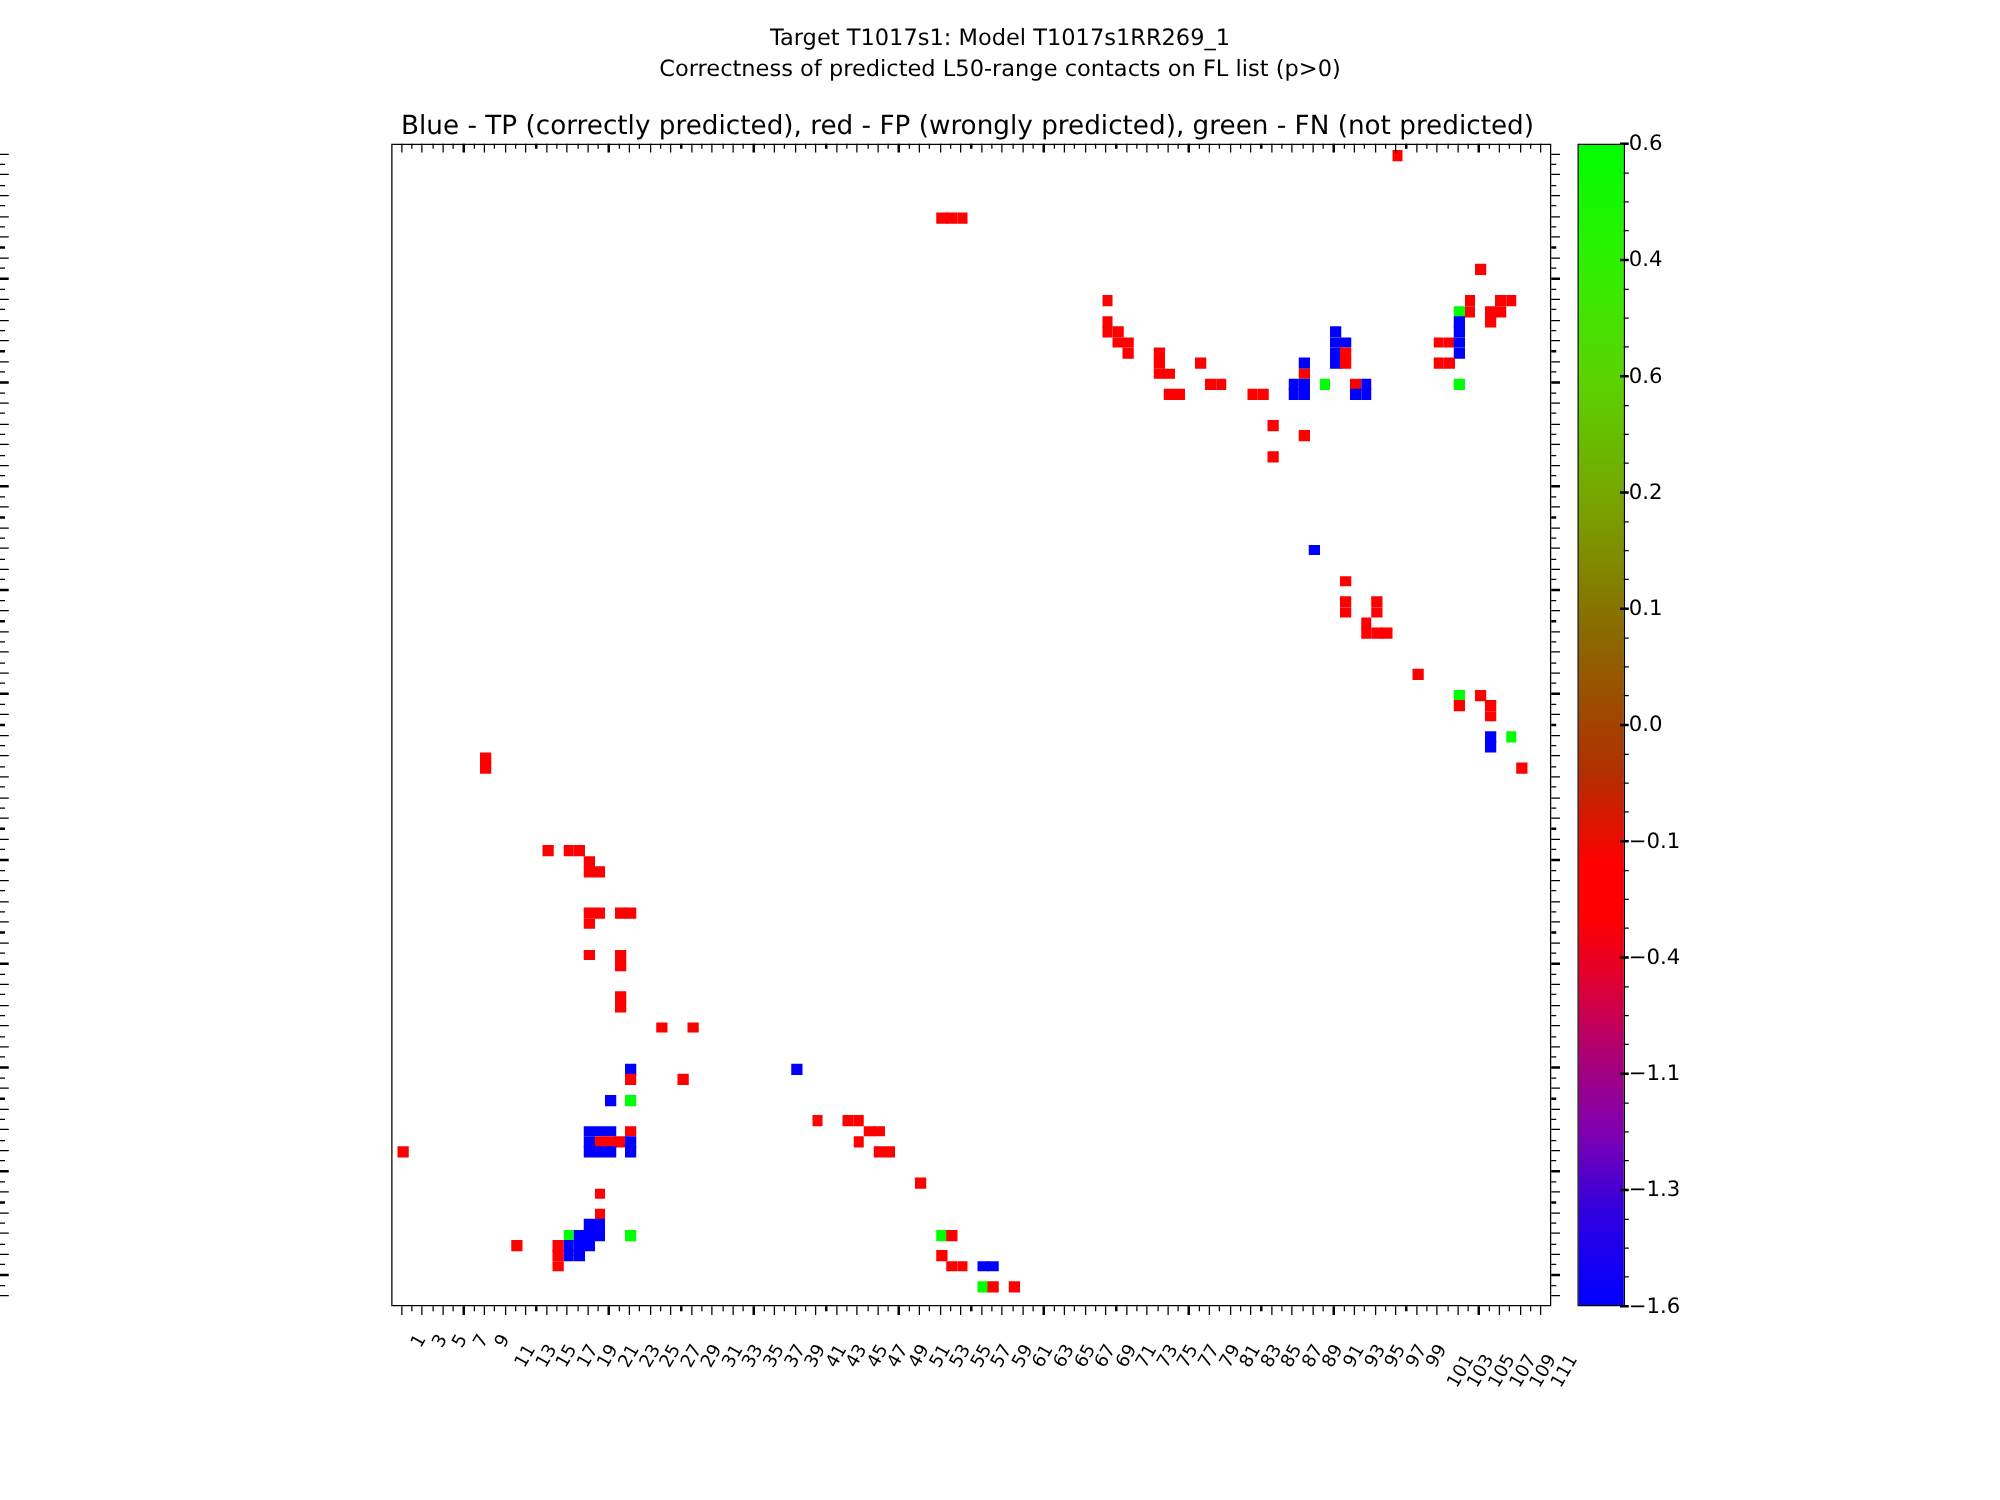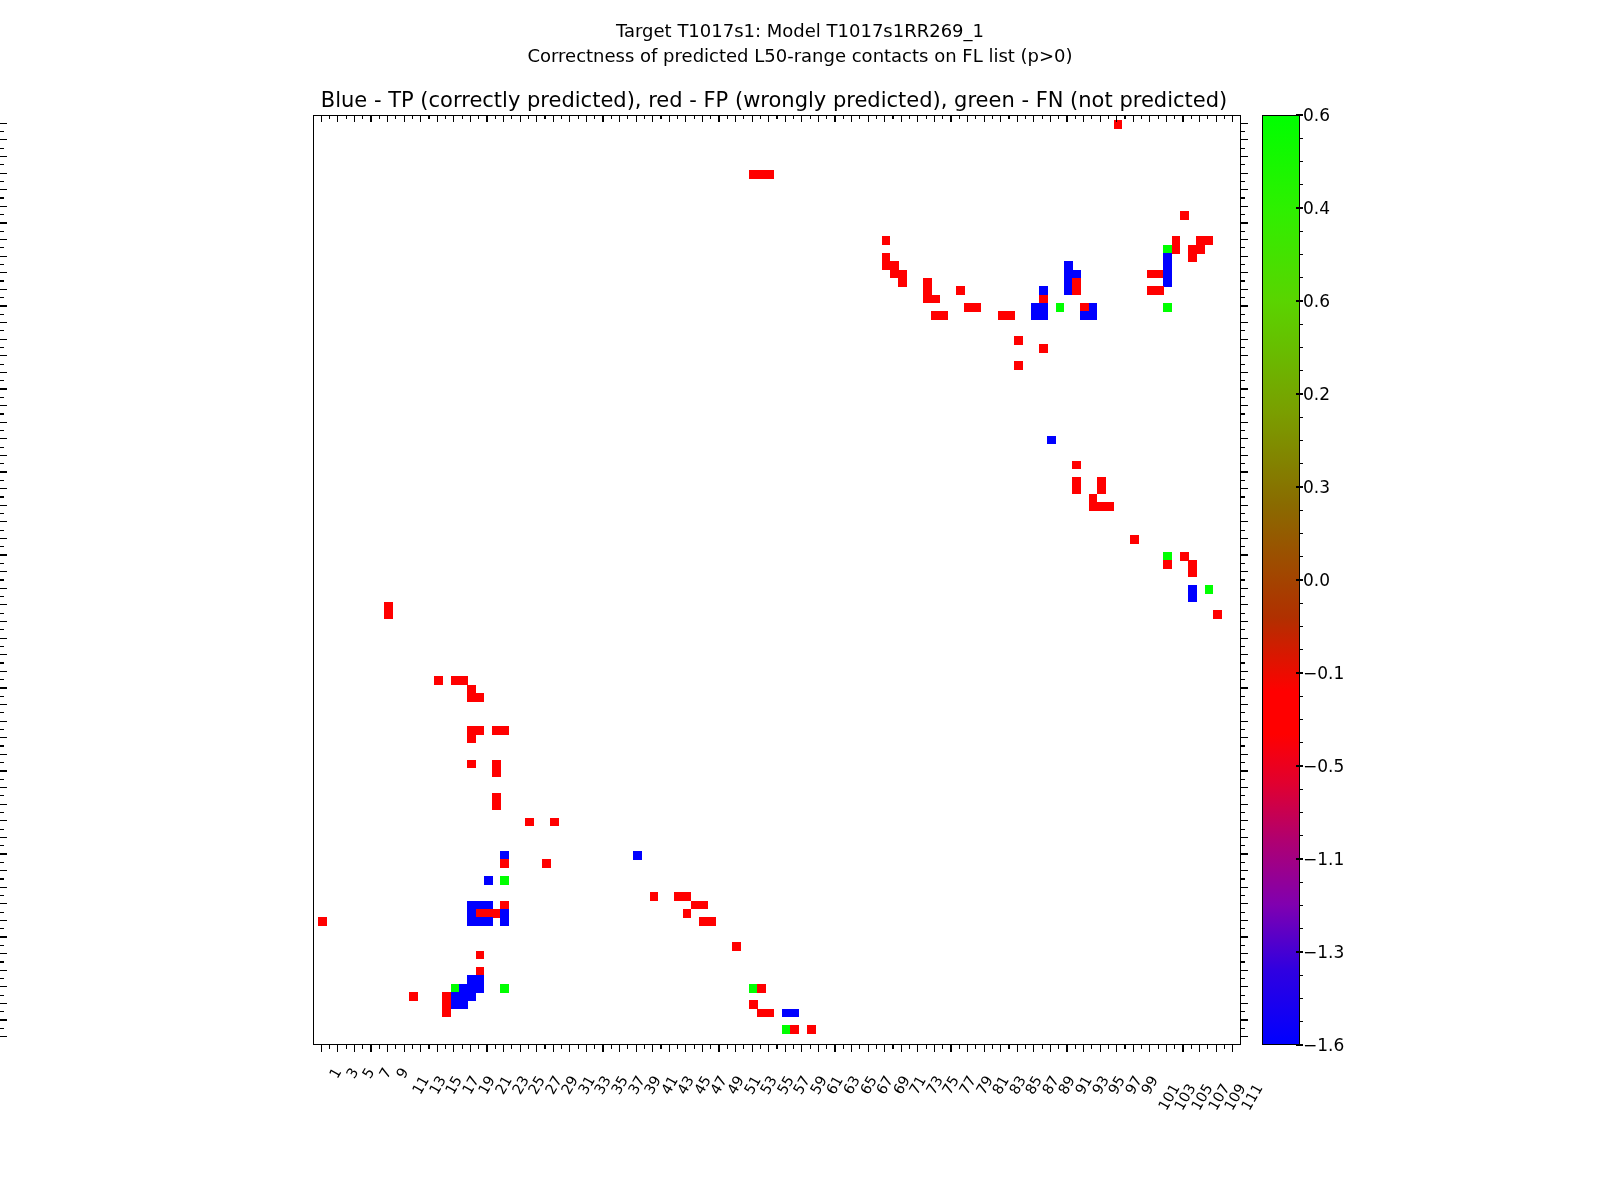--- a/index.html
+++ b/index.html
@@ -732,27 +732,27 @@
 <div class="rtickmark" style="top: 1036.1px;"></div>
 <div class="cbtickmark" style="top: 114.4px;"></div>
 <div class="cbtick" style="top: 115px;">0.6</div>
 <div class="cbtickmark" style="top: 207.4px;"></div>
 <div class="cbtick" style="top: 208px;">0.4</div>
 <div class="cbtickmark" style="top: 300.4px;"></div>
 <div class="cbtick" style="top: 301px;">0.6</div>
 <div class="cbtickmark" style="top: 393.4px;"></div>
 <div class="cbtick" style="top: 394px;">0.2</div>
 <div class="cbtickmark" style="top: 486.4px;"></div>
-<div class="cbtick" style="top: 487px;">0.3</div>
+<div class="cbtick" style="top: 487px;">0.1</div>
 <div class="cbtickmark" style="top: 579.4px;"></div>
 <div class="cbtick" style="top: 580px;">0.0</div>
 <div class="cbtickmark" style="top: 672.4px;"></div>
 <div class="cbtick" style="top: 673px;">−0.1</div>
 <div class="cbtickmark" style="top: 765.4px;"></div>
-<div class="cbtick" style="top: 766px;">−0.5</div>
+<div class="cbtick" style="top: 766px;">−0.4</div>
 <div class="cbtickmark" style="top: 858.4px;"></div>
 <div class="cbtick" style="top: 859px;">−1.1</div>
 <div class="cbtickmark" style="top: 951.4px;"></div>
 <div class="cbtick" style="top: 952px;">−1.3</div>
 <div class="cbtickmark" style="top: 1044.4px;"></div>
 <div class="cbtick" style="top: 1045px;">−1.6</div>
 <div class="cbtickmark minor" style="top: 1021.15px;"></div>
 <div class="cbtickmark minor" style="top: 997.9px;"></div>
 <div class="cbtickmark minor" style="top: 974.65px;"></div>
 <div class="cbtickmark minor" style="top: 928.15px;"></div>

